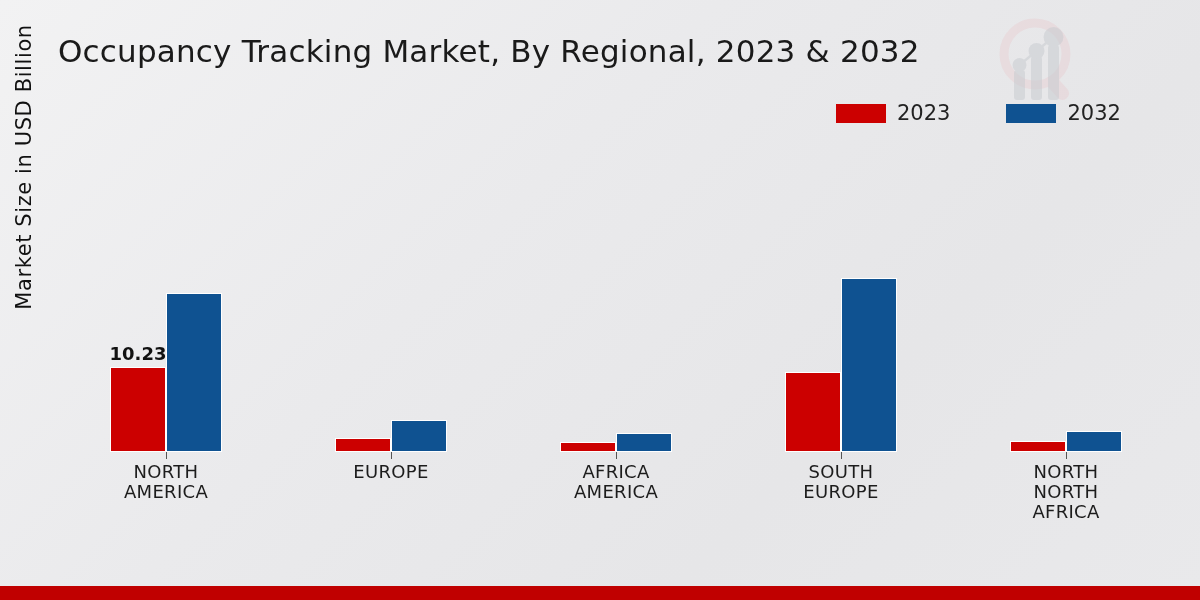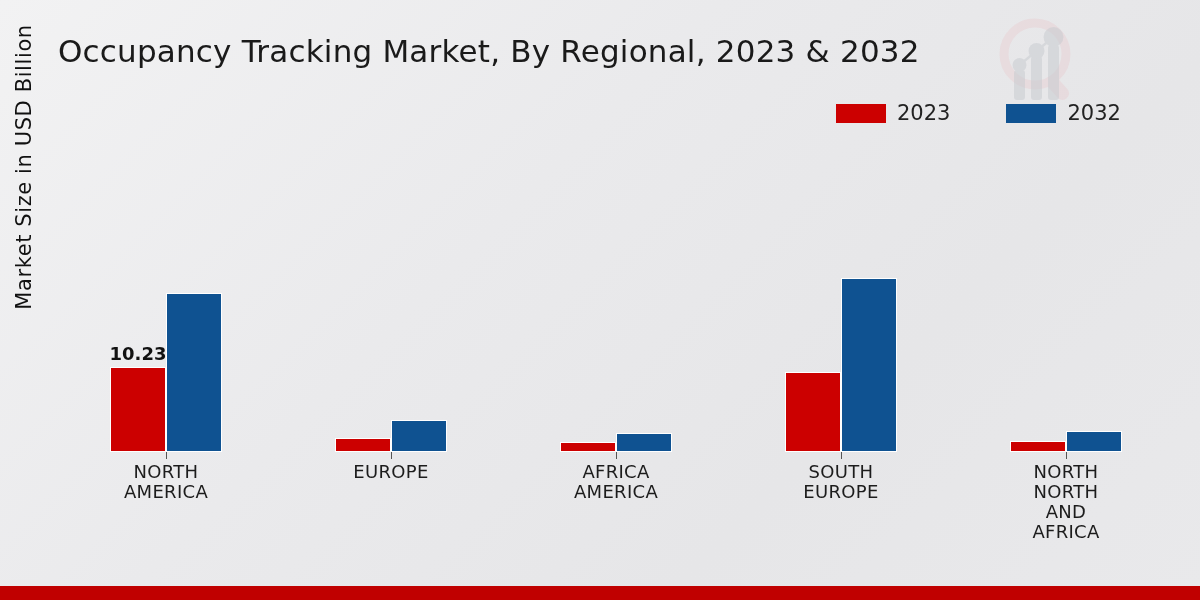--- a/index.html
+++ b/index.html
@@ -261,21 +261,20 @@
 
     <div class="group" style="left:952px; width:150px;">
       <div class="bars" style="left:0px;">
         <div class="bar red" style="height:11px;"></div>
         <div class="bar blue" style="height:21px;"></div>
       </div>
       <div class="tick" style="left:56px;"></div>
       <div class="cat-label" style="left:56px;">
         <div>NORTH</div>
         <div>NORTH</div>
-        <div>AND</div>
         <div>AFRICA</div>
       </div>
     </div>
 
   </div>
 
   <div id="bottom-strip"></div>
 
 </div>
 

